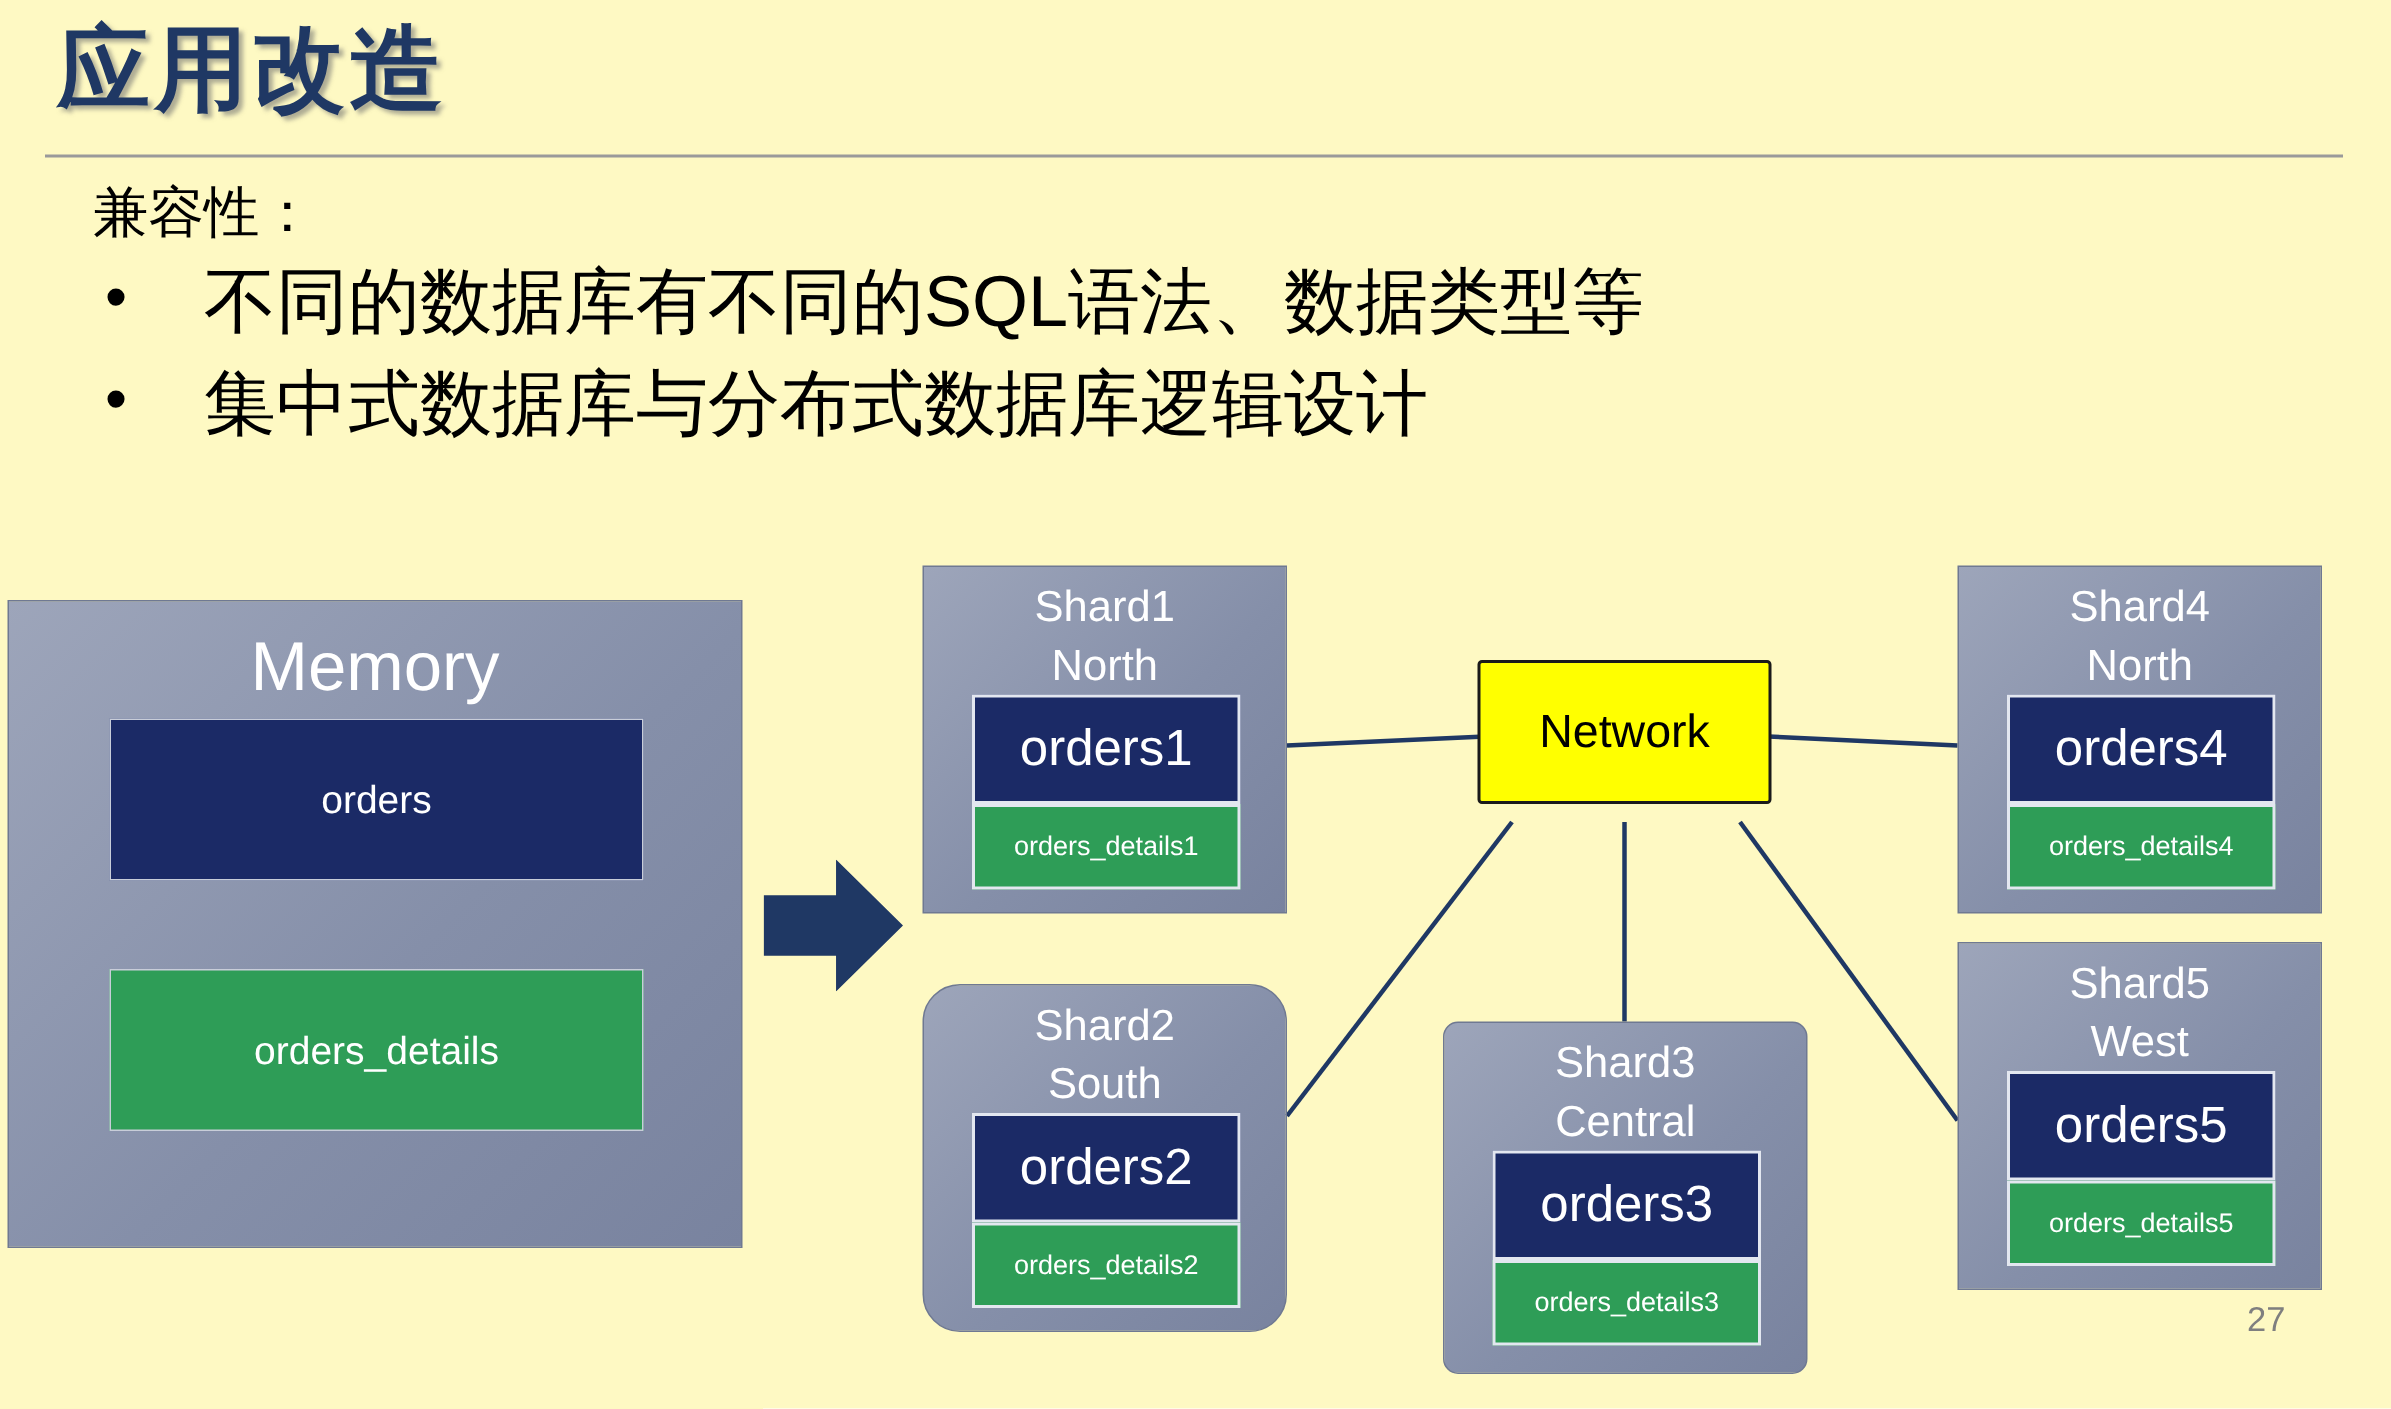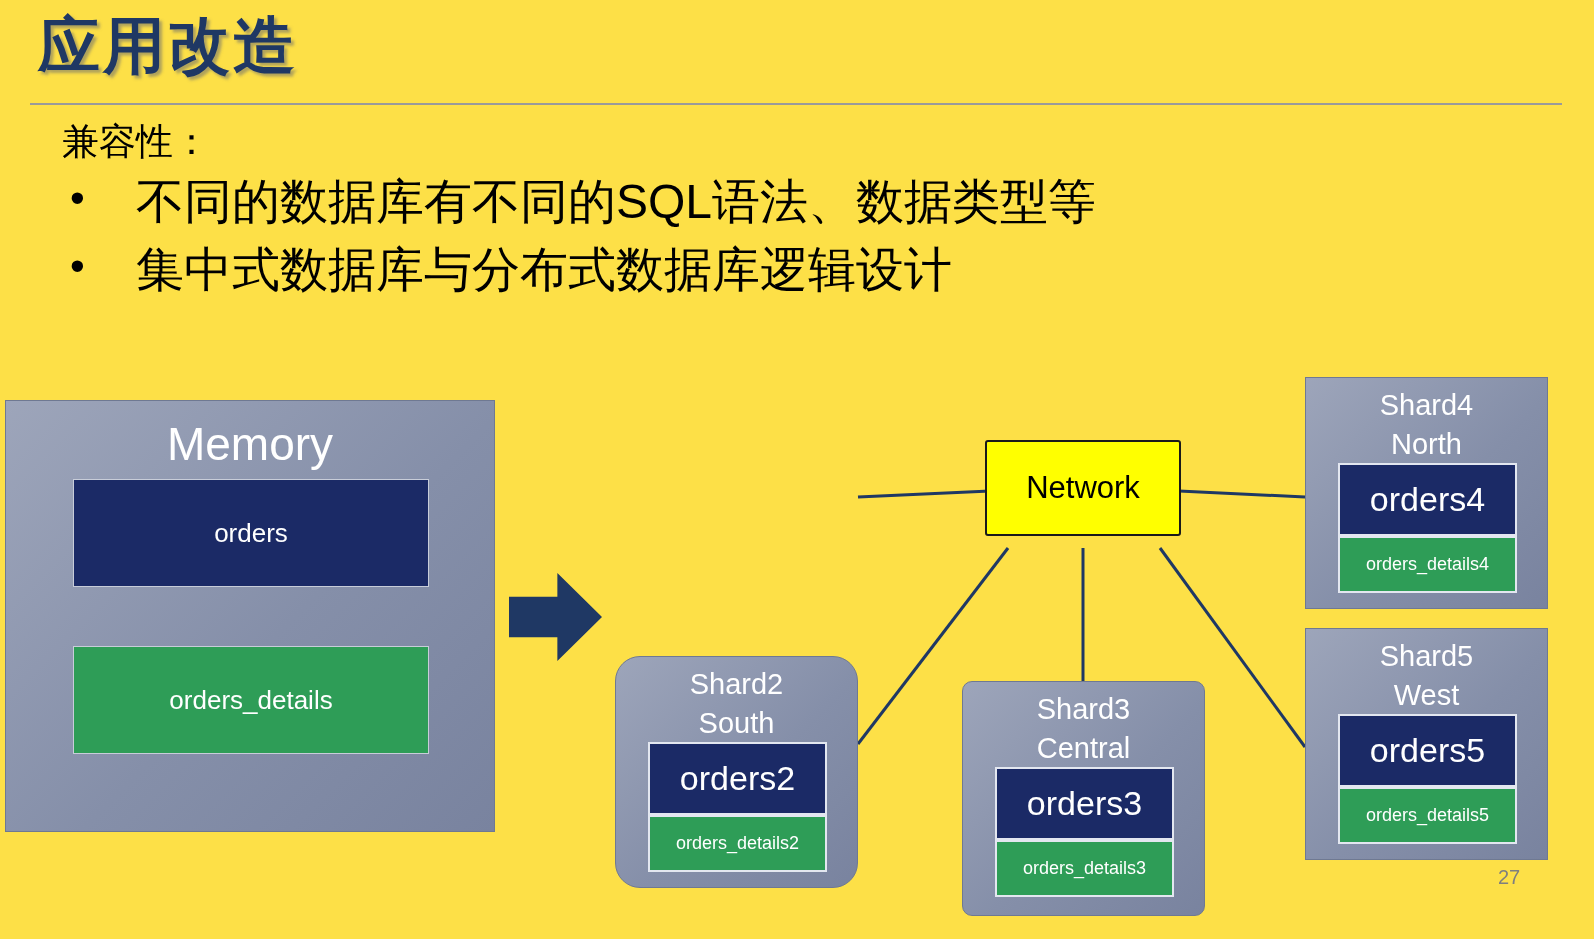--- a/index.html
+++ b/index.html
@@ -3,21 +3,21 @@
 <meta charset="utf-8">
 <style>
   * { margin: 0; padding: 0; box-sizing: border-box; }
   html, body { background: #ffffff; }
   body { font-family: "Liberation Sans", sans-serif; }
 
   .slide {
     position: relative;
     width: 1594px;
     height: 939px;
-    background: #fde047;
+    background: #fef9c3;
     overflow: hidden;
   }
 
   
   .title {
     position: absolute;
     left: 38px;
     top: 4px;
     font-size: 62px;
     font-weight: bold;
@@ -130,21 +130,21 @@
     left: 0; top: 0;
     width: 1594px; height: 939px;
     z-index: 0;
     pointer-events: none;
   }
 
   .pagenum {
     position: absolute;
     left: 1498px;
     top: 866px;
-    font-size: 20px;
+    font-size: 23px;
     color: #7f7f7f;
   }
 </style>
 </head>
 <body>
 
 <div class="slide">
 
   <div class="title">应用改造</div>
   <div class="divider"></div>
@@ -170,20 +170,28 @@
   </svg>
 
   <div class="panel memory">
     <div class="memory-label">Memory</div>
     <div class="mem-table mem-orders">orders</div>
     <div class="mem-table mem-details">orders_details</div>
   </div>
 
   <div class="arrow"></div>
 
+  <div class="panel shard shard1">
+    <div class="shard-title">
+      <div>Shard1</div>
+      <div>North</div>
+    </div>
+    <div class="shard-orders">orders1</div>
+    <div class="shard-details">orders_details1</div>
+  </div>
 
   <div class="panel shard shard2">
     <div class="shard-title">
       <div>Shard2</div>
       <div>South</div>
     </div>
     <div class="shard-orders">orders2</div>
     <div class="shard-details">orders_details2</div>
   </div>
 

